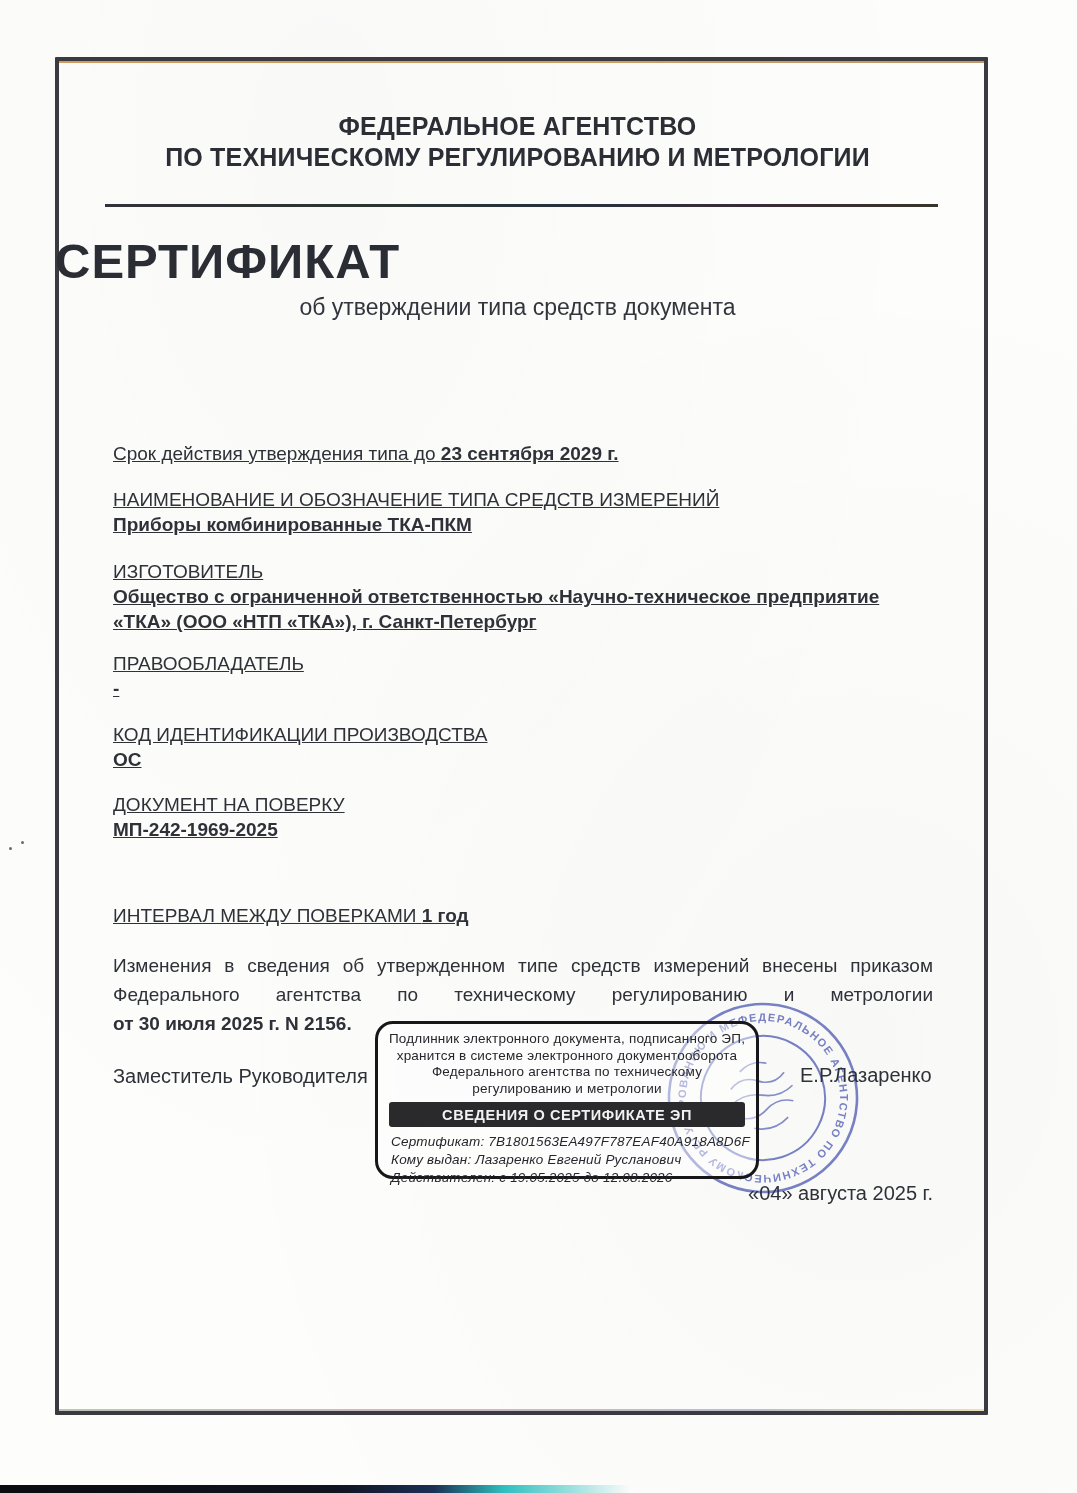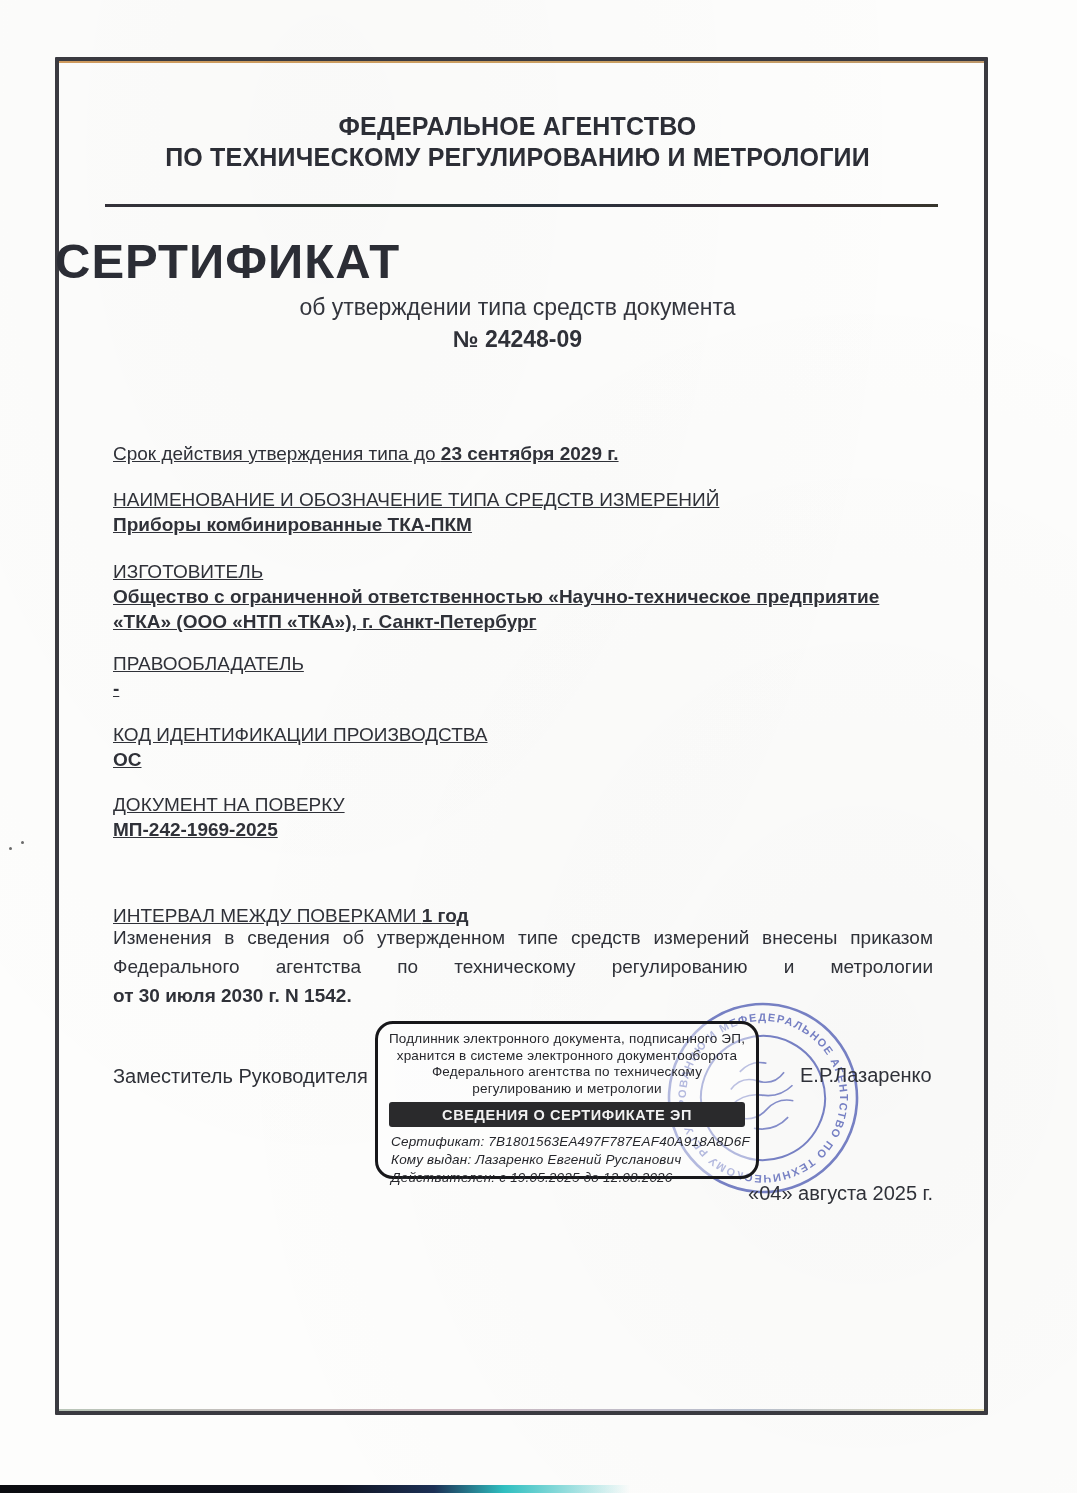--- a/index.html
+++ b/index.html
@@ -31,21 +31,21 @@
         background:linear-gradient(90deg,#33313a,#2c3530 30%,#28313c 55%,#3a2c34 80%,#36352c);}
   .doc-title{position:absolute;left:55px;top:233px;width:925px;text-align:left;
              font-weight:bold;font-size:49px;letter-spacing:1px;color:#2b2d35;}
   .doc-subtitle{position:absolute;left:55px;top:294px;width:925px;text-align:center;
                 font-size:23px;color:#33353d;}
   .doc-number{position:absolute;left:55px;top:326px;width:925px;text-align:center;
               font-weight:bold;font-size:23px;}
   .bodyline{position:absolute;left:113px;font-size:19px;line-height:25px;white-space:nowrap;text-decoration:underline;}
   .lbl{font-weight:normal;}
   .val{font-weight:bold;}
-  .para{position:absolute;left:113px;top:923px;width:820px;font-size:19px;line-height:29px;}
+  .para{position:absolute;left:113px;top:951px;width:820px;font-size:19px;line-height:29px;}
   .para .just{text-align:justify;text-align-last:justify;}
   .sig-pos{position:absolute;left:113px;top:1065px;font-size:20px;}
   .sig-name{position:absolute;left:800px;top:1064px;width:133px;font-size:20px;white-space:nowrap;}
   .sig-date{position:absolute;left:700px;top:1182px;width:233px;text-align:right;font-size:20px;}
   .stamp{position:absolute;left:665px;top:1000px;width:196px;height:196px;opacity:.82;}
   .esign{
     position:absolute;left:375px;top:1021px;width:384px;height:158px;
     border:3px solid #17171a;border-radius:18px;
     background:rgba(255,255,255,0.45);
     box-sizing:border-box;padding-top:7px;
@@ -69,21 +69,20 @@
 <div class="page">
 
   <div class="frame"></div>
 
   <div class="hdr" style="top:112px;">ФЕДЕРАЛЬНОЕ АГЕНТСТВО</div>
   <div class="hdr" style="top:143px;">ПО ТЕХНИЧЕСКОМУ РЕГУЛИРОВАНИЮ И МЕТРОЛОГИИ</div>
   <div class="rule"></div>
 
   <div class="doc-title">СЕРТИФИКАТ</div>
   <div class="doc-subtitle">об утверждении типа средств документа</div>
-  <div class="doc-number">№ 24248-09</div>
 
   <div class="bodyline" style="top:441px;">
     <span class="lbl">Срок действия утверждения типа до </span><span class="val">23 сентября 2029 г.</span>
   </div>
 
   <div class="bodyline val" style="top:512px;">Приборы комбинированные ТКА-ПКМ</div>
   <div class="bodyline lbl" style="top:487px;">НАИМЕНОВАНИЕ И ОБОЗНАЧЕНИЕ ТИПА СРЕДСТВ ИЗМЕРЕНИЙ</div>
 
   <div class="bodyline lbl" style="top:559px;">ИЗГОТОВИТЕЛЬ</div>
   <div class="bodyline val" style="top:584px;">Общество с ограниченной ответственностью «Научно-техническое предприятие</div>
@@ -98,21 +97,21 @@
   <div class="bodyline lbl" style="top:792px;">ДОКУМЕНТ НА ПОВЕРКУ</div>
   <div class="bodyline val" style="top:817px;">МП-242-1969-2025</div>
 
   <div class="bodyline" style="top:903px;text-align:center;">
     <span class="lbl">ИНТЕРВАЛ МЕЖДУ ПОВЕРКАМИ </span><span class="val">1 год</span>
   </div>
 
   <div class="para">
     <div class="just">Изменения в сведения об утвержденном типе средств измерений внесены приказом</div>
     <div class="just">Федерального агентства по техническому регулированию и метрологии</div>
-    <div class="val">от 30 июля 2030 г. N 1542.</div>
+    <div class="val">от 30 июля 2025 г. N 2156.</div>
   </div>
 
   <svg class="stamp" viewBox="0 0 196 196">
     <g transform="rotate(-18 98 98)" fill="none" stroke="#5a66b8">
       <circle cx="98" cy="98" r="94" stroke-width="2.6"></circle>
       <circle cx="98" cy="98" r="62" stroke-width="2"></circle>
       <defs>
         <path id="ringpath" d="M 98,21 a 77,77 0 1 1 -0.01,0"></path>
       </defs>
       <text font-size="11" letter-spacing="1.4" fill="#5a66b8" stroke="none" font-family="Liberation Sans, sans-serif" font-weight="bold">

